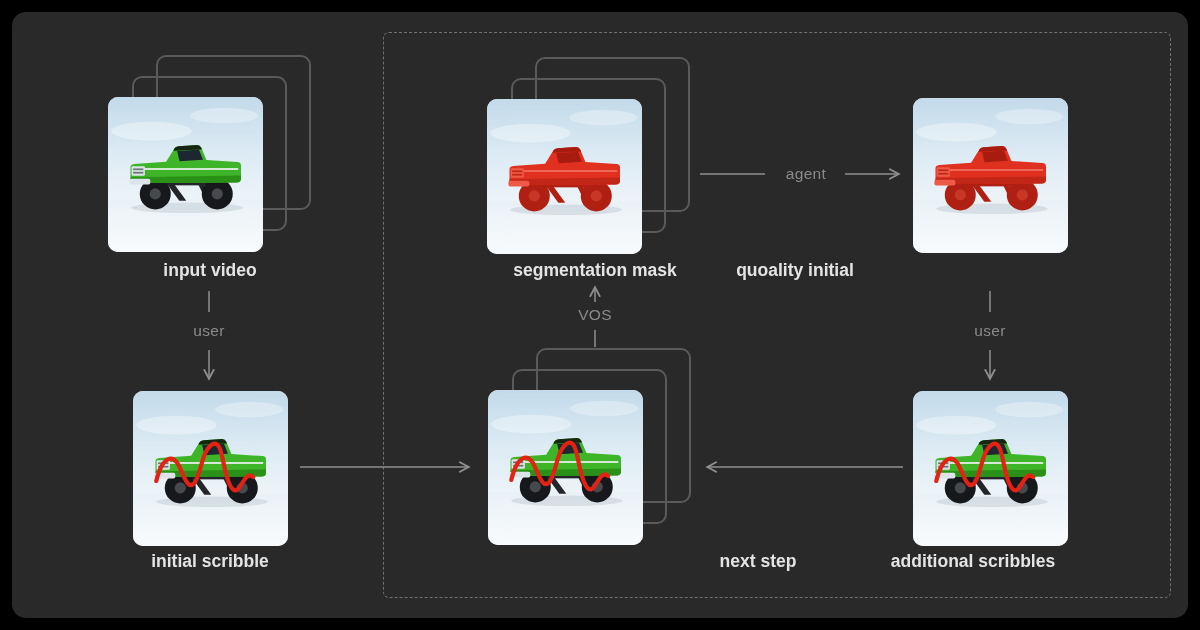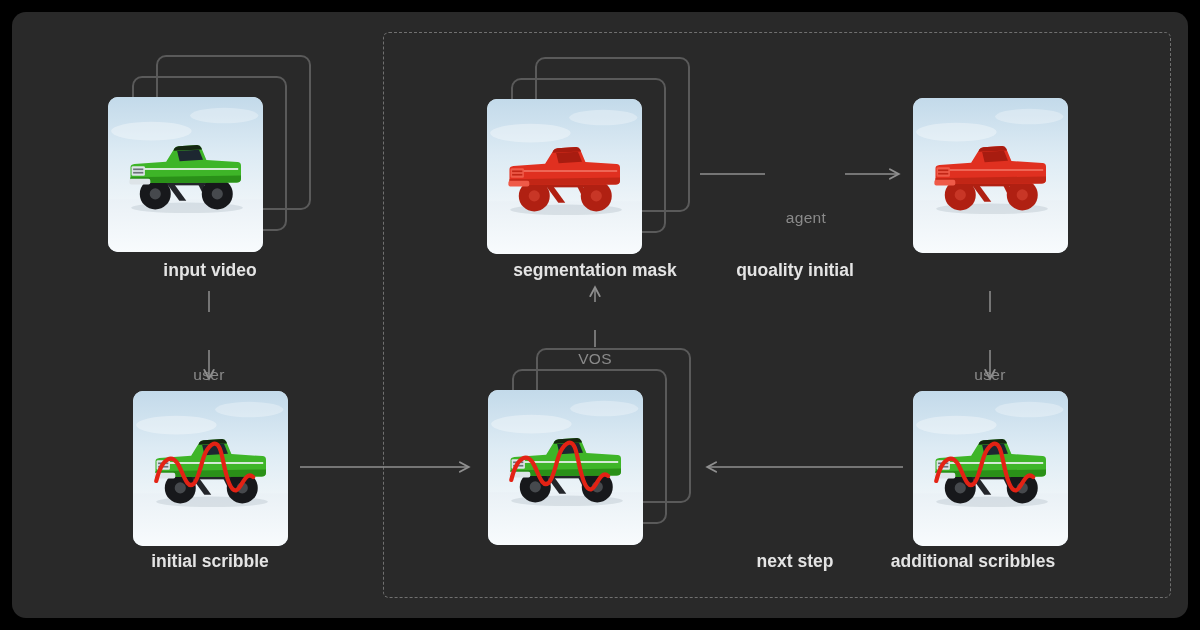--- a/index.html
+++ b/index.html
@@ -23,21 +23,21 @@
     position:absolute;width:155px;height:155px;border-radius:10px;
     overflow:hidden;background:#dfeaf2;
   }
   .thumb svg{display:block;width:155px;height:155px;}
   .node-label{
     position:absolute;transform:translateX(-50%);white-space:nowrap;
     color:#e4e4e4;font-size:17.5px;line-height:20px;font-weight:700;
   }
   .edge-label{
     position:absolute;transform:translate(-50%,-50%);white-space:nowrap;
-    color:#8a8a8a;font-size:15.5px;font-weight:400;letter-spacing:.3px;margin-top:44px;
+    color:#8a8a8a;font-size:15.5px;font-weight:400;letter-spacing:.3px;
   }
   .edges{position:absolute;left:0;top:0;width:1200px;height:630px;pointer-events:none;}
 
   
   .truck-green{
     --body:#3eb528;--body-dark:#2a9018;--roof:#152611;--glass:#1d2731;
     --wheel:#17181b;--hub:#46494d;--metal:#dde4e8;--metal-dark:#6b7378;
     --trim:#eef2f4;--chassis:#23252a;
   }
   .truck-red{
@@ -167,21 +167,21 @@
       <path d="M990,350 V378" marker-end="url(#ah)"></path>
       <path d="M903,467 H708" marker-end="url(#ah)"></path>
     </g>
   </svg>
 
   
   <div class="node-label" style="left:210px;top:260px">input video</div>
   <div class="node-label" style="left:595px;top:260px">segmentation mask</div>
   <div class="node-label" style="left:795px;top:260px">quoality initial</div>
   <div class="node-label" style="left:210px;top:551px">initial scribble</div>
-  <div class="node-label" style="left:795px;top:551px">next step</div>
+  <div class="node-label" style="left:758px;top:551px">next step</div>
   <div class="node-label" style="left:973px;top:551px">additional scribbles</div>
 
   
   <div class="edge-label" style="left:209px;top:331px">user</div>
   <div class="edge-label" style="left:595px;top:315px">VOS</div>
   <div class="edge-label" style="left:806px;top:174px">agent</div>
   <div class="edge-label" style="left:990px;top:331px">user</div>
 </div>
 
 </body></html>

